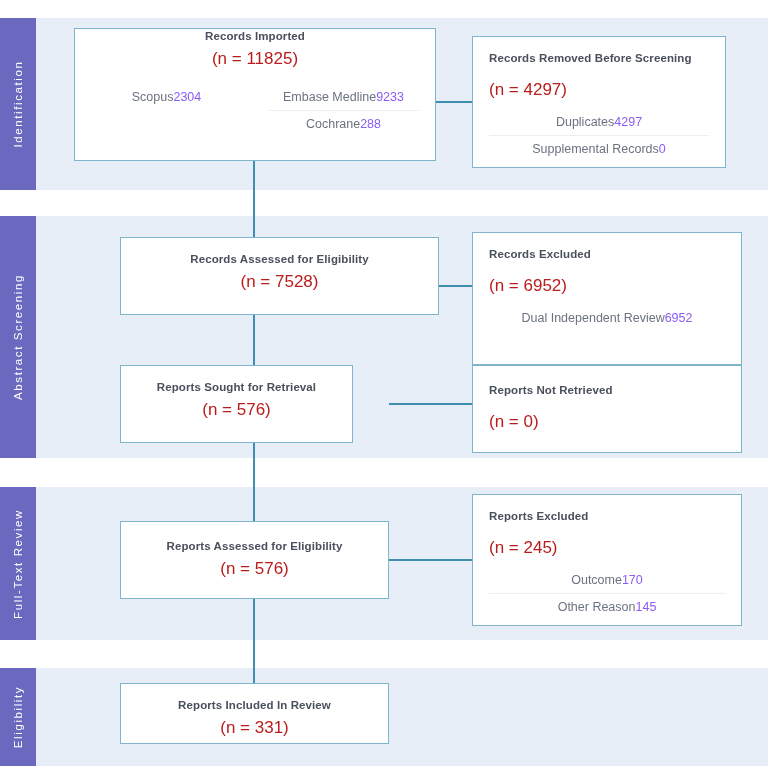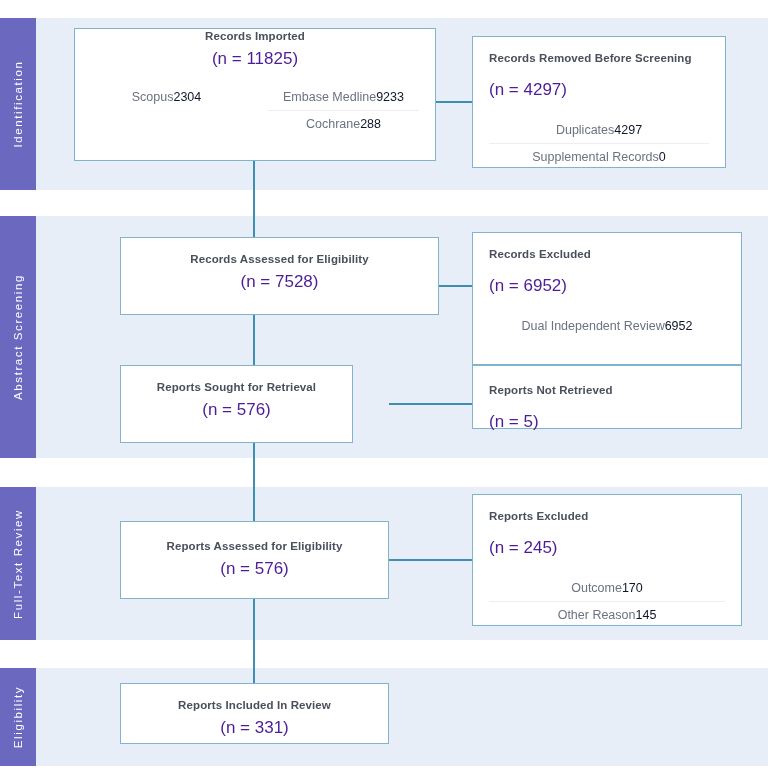--- a/index.html
+++ b/index.html
@@ -53,40 +53,40 @@
   .node-title{
     font-size:11.5px;
     font-weight:700;
     color:#4a4f5c;
     letter-spacing:.1px;
     line-height:1.25;
   }
   .node-count{
     font-size:17px;
     font-weight:400;
-    color:#4c1d95;
+    color:#b91c1c;
     line-height:1.5;
     margin-top:3px;
   }
   .node.side .node-count{ margin-top:12px; }
 
   
-  .subrows{ margin-top:14px; }
+  .subrows{ margin-top:6px; }
   .subrow{
     display:flex;
     justify-content:center;
     align-items:baseline;
     font-size:12.5px;
     color:#6b7280;
     padding:6px 0 6px 0;
     border-bottom:1px solid #eceef1;
   }
   .subrow:last-child{ border-bottom:none; }
   .subrow .label{ white-space:nowrap; }
-  .subrow .value{ white-space:nowrap; color:#0f172a; }
+  .subrow .value{ white-space:nowrap; color:#8b5cf6; }
 
   
   .src-grid{
     display:flex;
     padding:0 16px;
     margin-top:12px;
     gap:26px;
   }
   .src-col{ flex:1; }
   .src-col .subrow{ padding:6px 0; }
@@ -193,23 +193,23 @@
         <span class="value">6952</span>
       </div>
     </div>
   </div>
 
   <div class="node center" style="left:120px;top:365px;width:233px;height:78px;text-align:center;">
     <div class="node-title">Reports Sought for Retrieval</div>
     <div class="node-count">(n = 576)</div>
   </div>
 
-  <div class="node side" style="left:472px;top:365px;width:270px;height:64px;padding-top:17px;">
+  <div class="node side" style="left:472px;top:365px;width:270px;height:88px;padding-top:17px;">
     <div class="node-title">Reports Not Retrieved</div>
-    <div class="node-count">(n = 5)</div>
+    <div class="node-count">(n = 0)</div>
   </div>
 
   <div class="node center" style="left:120px;top:521px;width:269px;height:78px;padding-top:17px;">
     <div class="node-title">Reports Assessed for Eligibility</div>
     <div class="node-count">(n = 576)</div>
   </div>
 
   <div class="node side" style="left:472px;top:494px;width:270px;height:132px;">
     <div class="node-title">Reports Excluded</div>
     <div class="node-count">(n = 245)</div>

